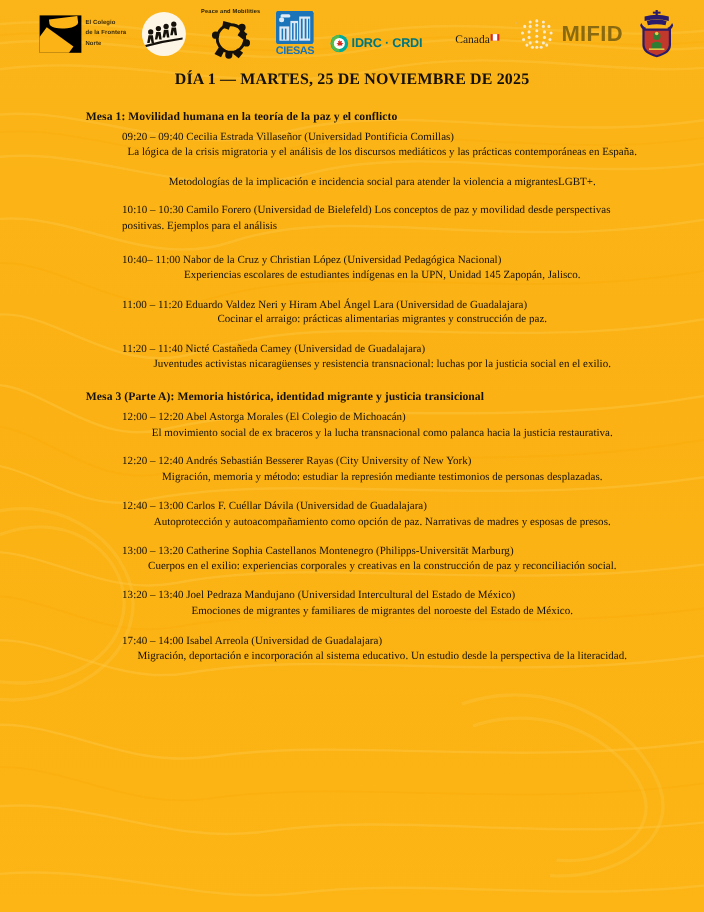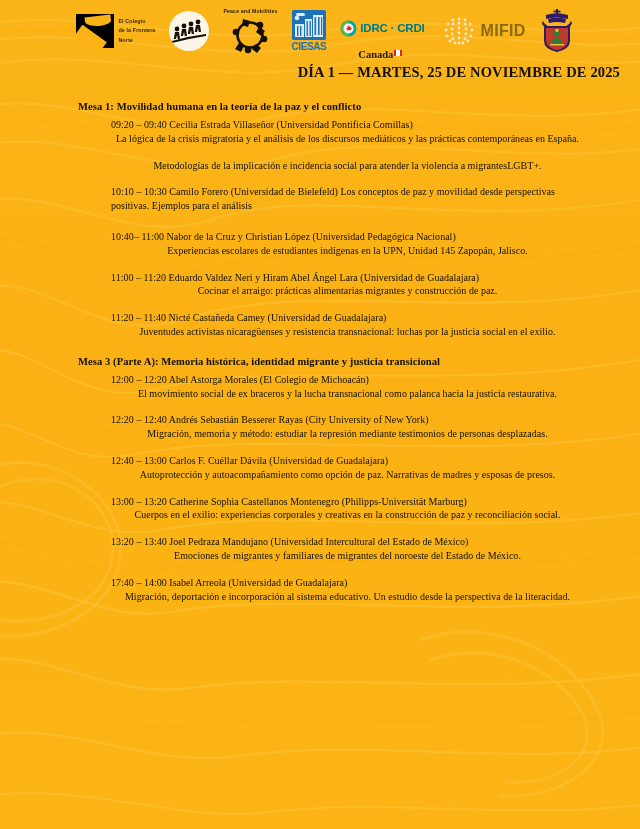--- a/index.html
+++ b/index.html
@@ -115,34 +115,34 @@
     font-family: "Liberation Sans", sans-serif;
     font-size: 10px;
     font-weight: bold;
     color: #1b74b8;
     letter-spacing: -.4px;
     line-height: 1.1;
     margin-top: 1px;
   }
 
   
-  .logo-idrc { flex-direction: column; align-items: flex-start; gap: 12px; margin-top: 17px; }
+  .logo-idrc { flex-direction: row; align-items: flex-start; gap: 12px; margin-top: 17px; }
   .idrc-row { display: flex; align-items: center; gap: 3px; }
   .idrc-word {
     font-family: "Liberation Sans", sans-serif;
     font-size: 11.5px;
     font-weight: bold;
     color: #00767f;
     letter-spacing: -.2px;
     white-space: nowrap;
   }
   .canada-word {
     font-family: "Liberation Serif", serif;
     font-size: 10.5px;
-    font-weight: bold;
+    font-weight: normal;
     color: #1a1a1a;
     margin-left: 18px;
     position: relative;
     white-space: nowrap;
   }
   .canada-flag {
     display: inline-block;
     width: 8px; height: 6px;
     background: #d52b1e;
     margin-left: 1px;
@@ -151,32 +151,32 @@
   }
   .canada-flag::after {
     content:"";
     position:absolute; left:2px; top:0; width:4px; height:6px; background:#fff;
   }
 
   
   .logo-mifid { gap: 2px; align-items: center; }
   .mifid-word {
     font-family: "Liberation Sans", sans-serif;
-    font-size: 16px;
+    font-size: 20px;
     font-weight: bold;
     color: #8a6a10;
     letter-spacing: .3px;
   }
 
   
   .udg-shield { width: 34px; height: 44px; display:block; }
 
   
   .day-title {
-    text-align: right;
+    text-align: center;
     font-family: "Liberation Serif", serif;
     font-weight: bold;
     font-size: 14.5px;
     color: #14100a;
     letter-spacing: .15px;
     margin: 4px 0 0 0;
     padding: 0 20px;
   }
 
   

